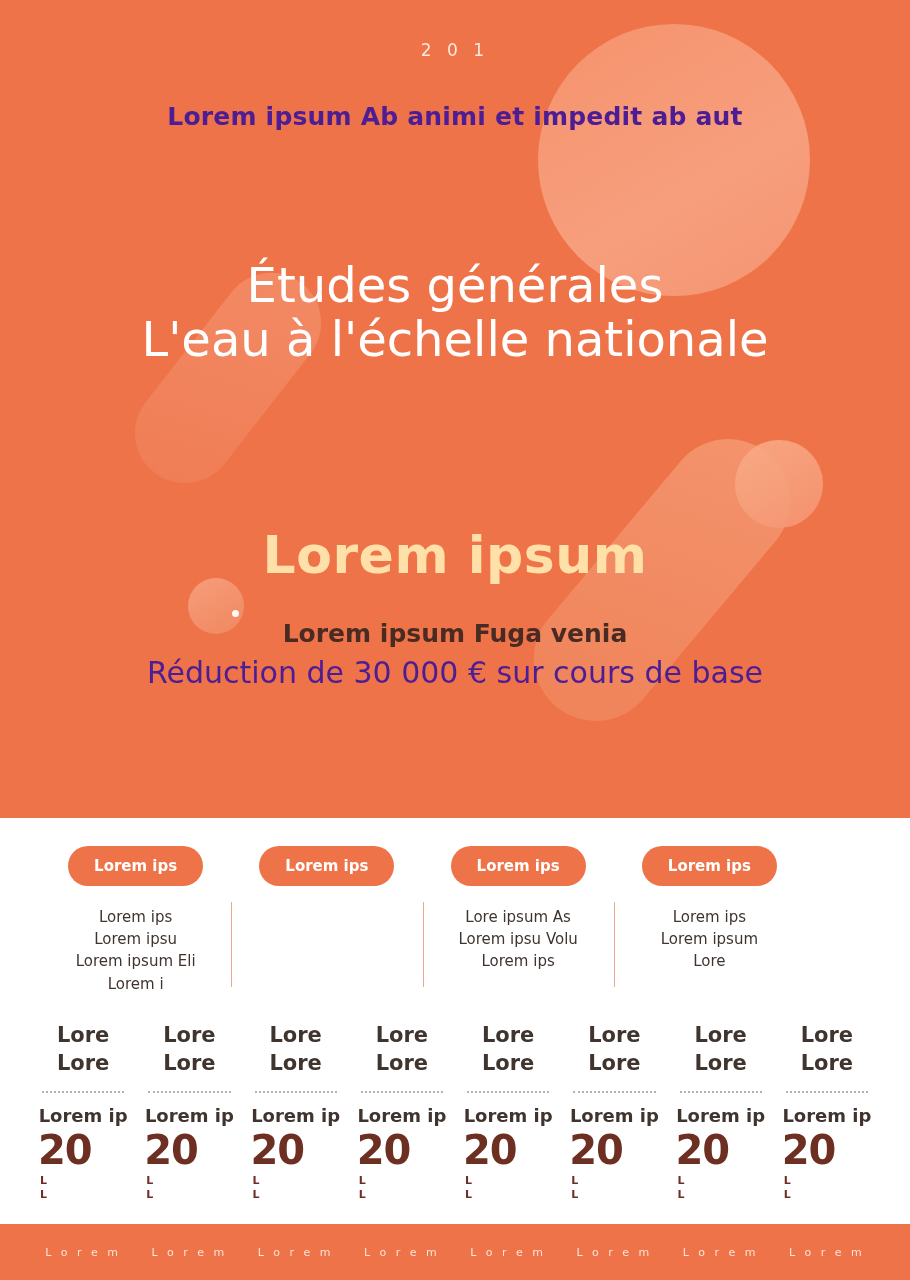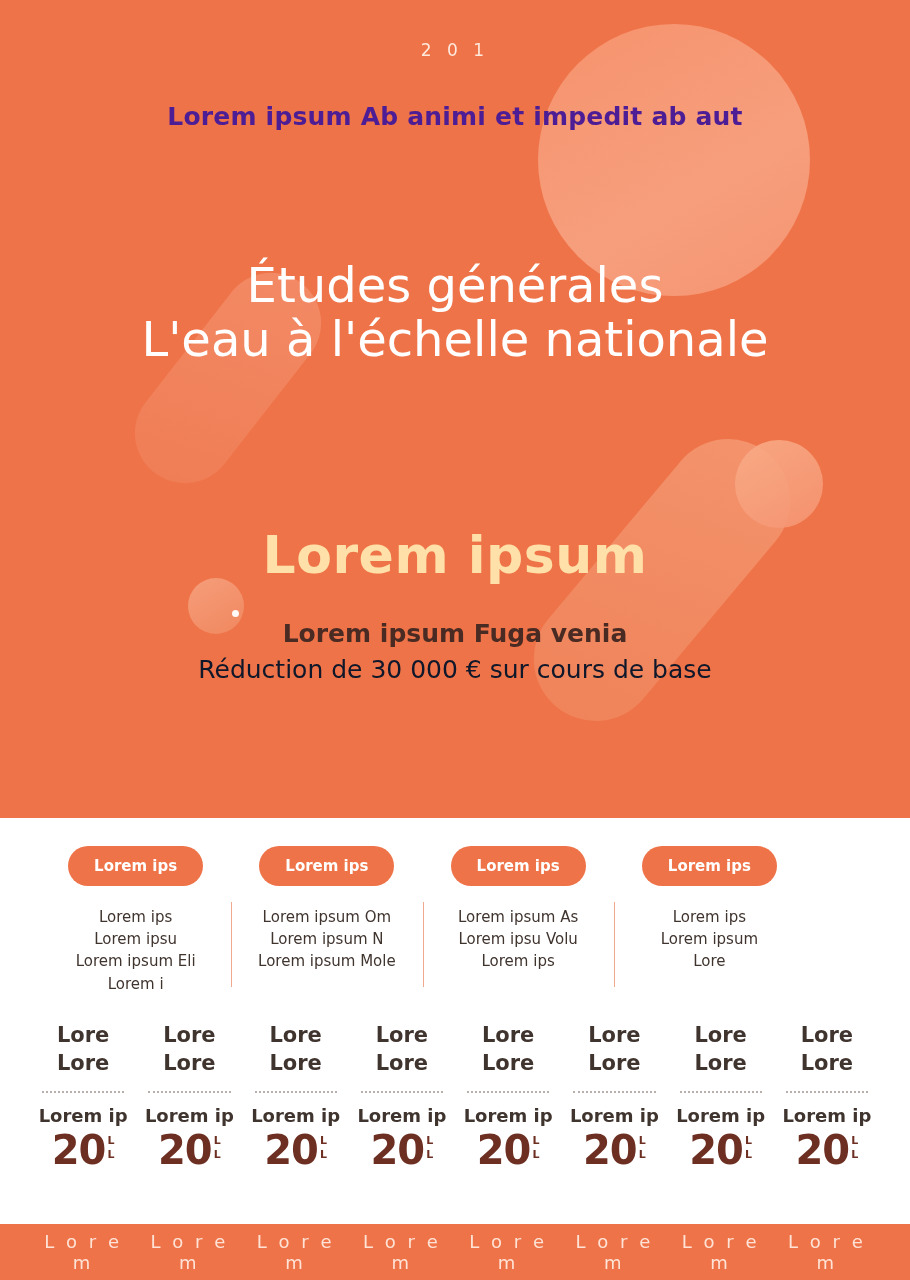--- a/index.html
+++ b/index.html
@@ -102,23 +102,23 @@
     letter-spacing: .5px;
   }
   .hero-sub {
     margin-top: 34px;
     font-size: 25px;
     font-weight: bold;
     color: #4a2b23;
   }
   .hero-note {
     margin-top: 7px;
-    font-size: 25px;
+    font-size: 30px;
     font-weight: 400;
-    color: #0f172a;
+    color: #4c1d95;
   }
 
   
   .pill-row {
     display: flex;
     width: 845px;
     padding: 28px 40px 0 40px;
   }
   .pill-col {
     flex: 1 1 0;
@@ -179,20 +179,21 @@
     font-size: 18px;
     font-weight: bold;
     color: #40342f;
   }
   .stat-value {
     margin-top: 4px;
     display: flex;
     align-items: flex-start;
     justify-content: center;
     color: #6d2f22;
+    flex-direction: column;
   }
   .stat-num {
     font-size: 40px;
     font-weight: bold;
     line-height: 1;
     letter-spacing: -1px;
   }
   .stat-units {
     display: flex;
     flex-direction: column;
@@ -211,21 +212,21 @@
     height: 56px;
     background: #ef7348;
     display: flex;
     align-items: center;
     padding: 0 30px;
   }
   .footer-cell {
     flex: 1 1 0;
     text-align: center;
     color: #ffe3d6;
-    font-size: 18px;
+    font-size: 11px;
     letter-spacing: 3px;
   }
 </style>
 </head>
 <body>
 
 <div class="page">
 
   <div class="hero">
     <div class="deco deco-circle-big"></div>
@@ -253,30 +254,25 @@
         <div class="pill">Lorem ips</div>
         <div class="pill-lines">
           <div>Lorem ips</div>
           <div>Lorem ipsu</div>
           <div>Lorem ipsum Eli</div>
           <div>Lorem i</div>
         </div>
       </div>
       <div class="pill-col">
         <div class="pill">Lorem ips</div>
-        <div class="pill-lines">
-          <div>Lorem ipsum Om</div>
-          <div>Lorem ipsum N</div>
-          <div>Lorem ipsum Mole</div>
-        </div>
       </div>
       <div class="pill-col">
         <div class="pill">Lorem ips</div>
         <div class="pill-lines">
-          <div>Lorem ipsum As</div>
+          <div>Lore ipsum As</div>
           <div>Lorem ipsu Volu</div>
           <div>Lorem ips</div>
         </div>
       </div>
       <div class="pill-col">
         <div class="pill">Lorem ips</div>
         <div class="pill-lines">
           <div>Lorem ips</div>
           <div>Lorem ipsum</div>
           <div>Lore</div>

